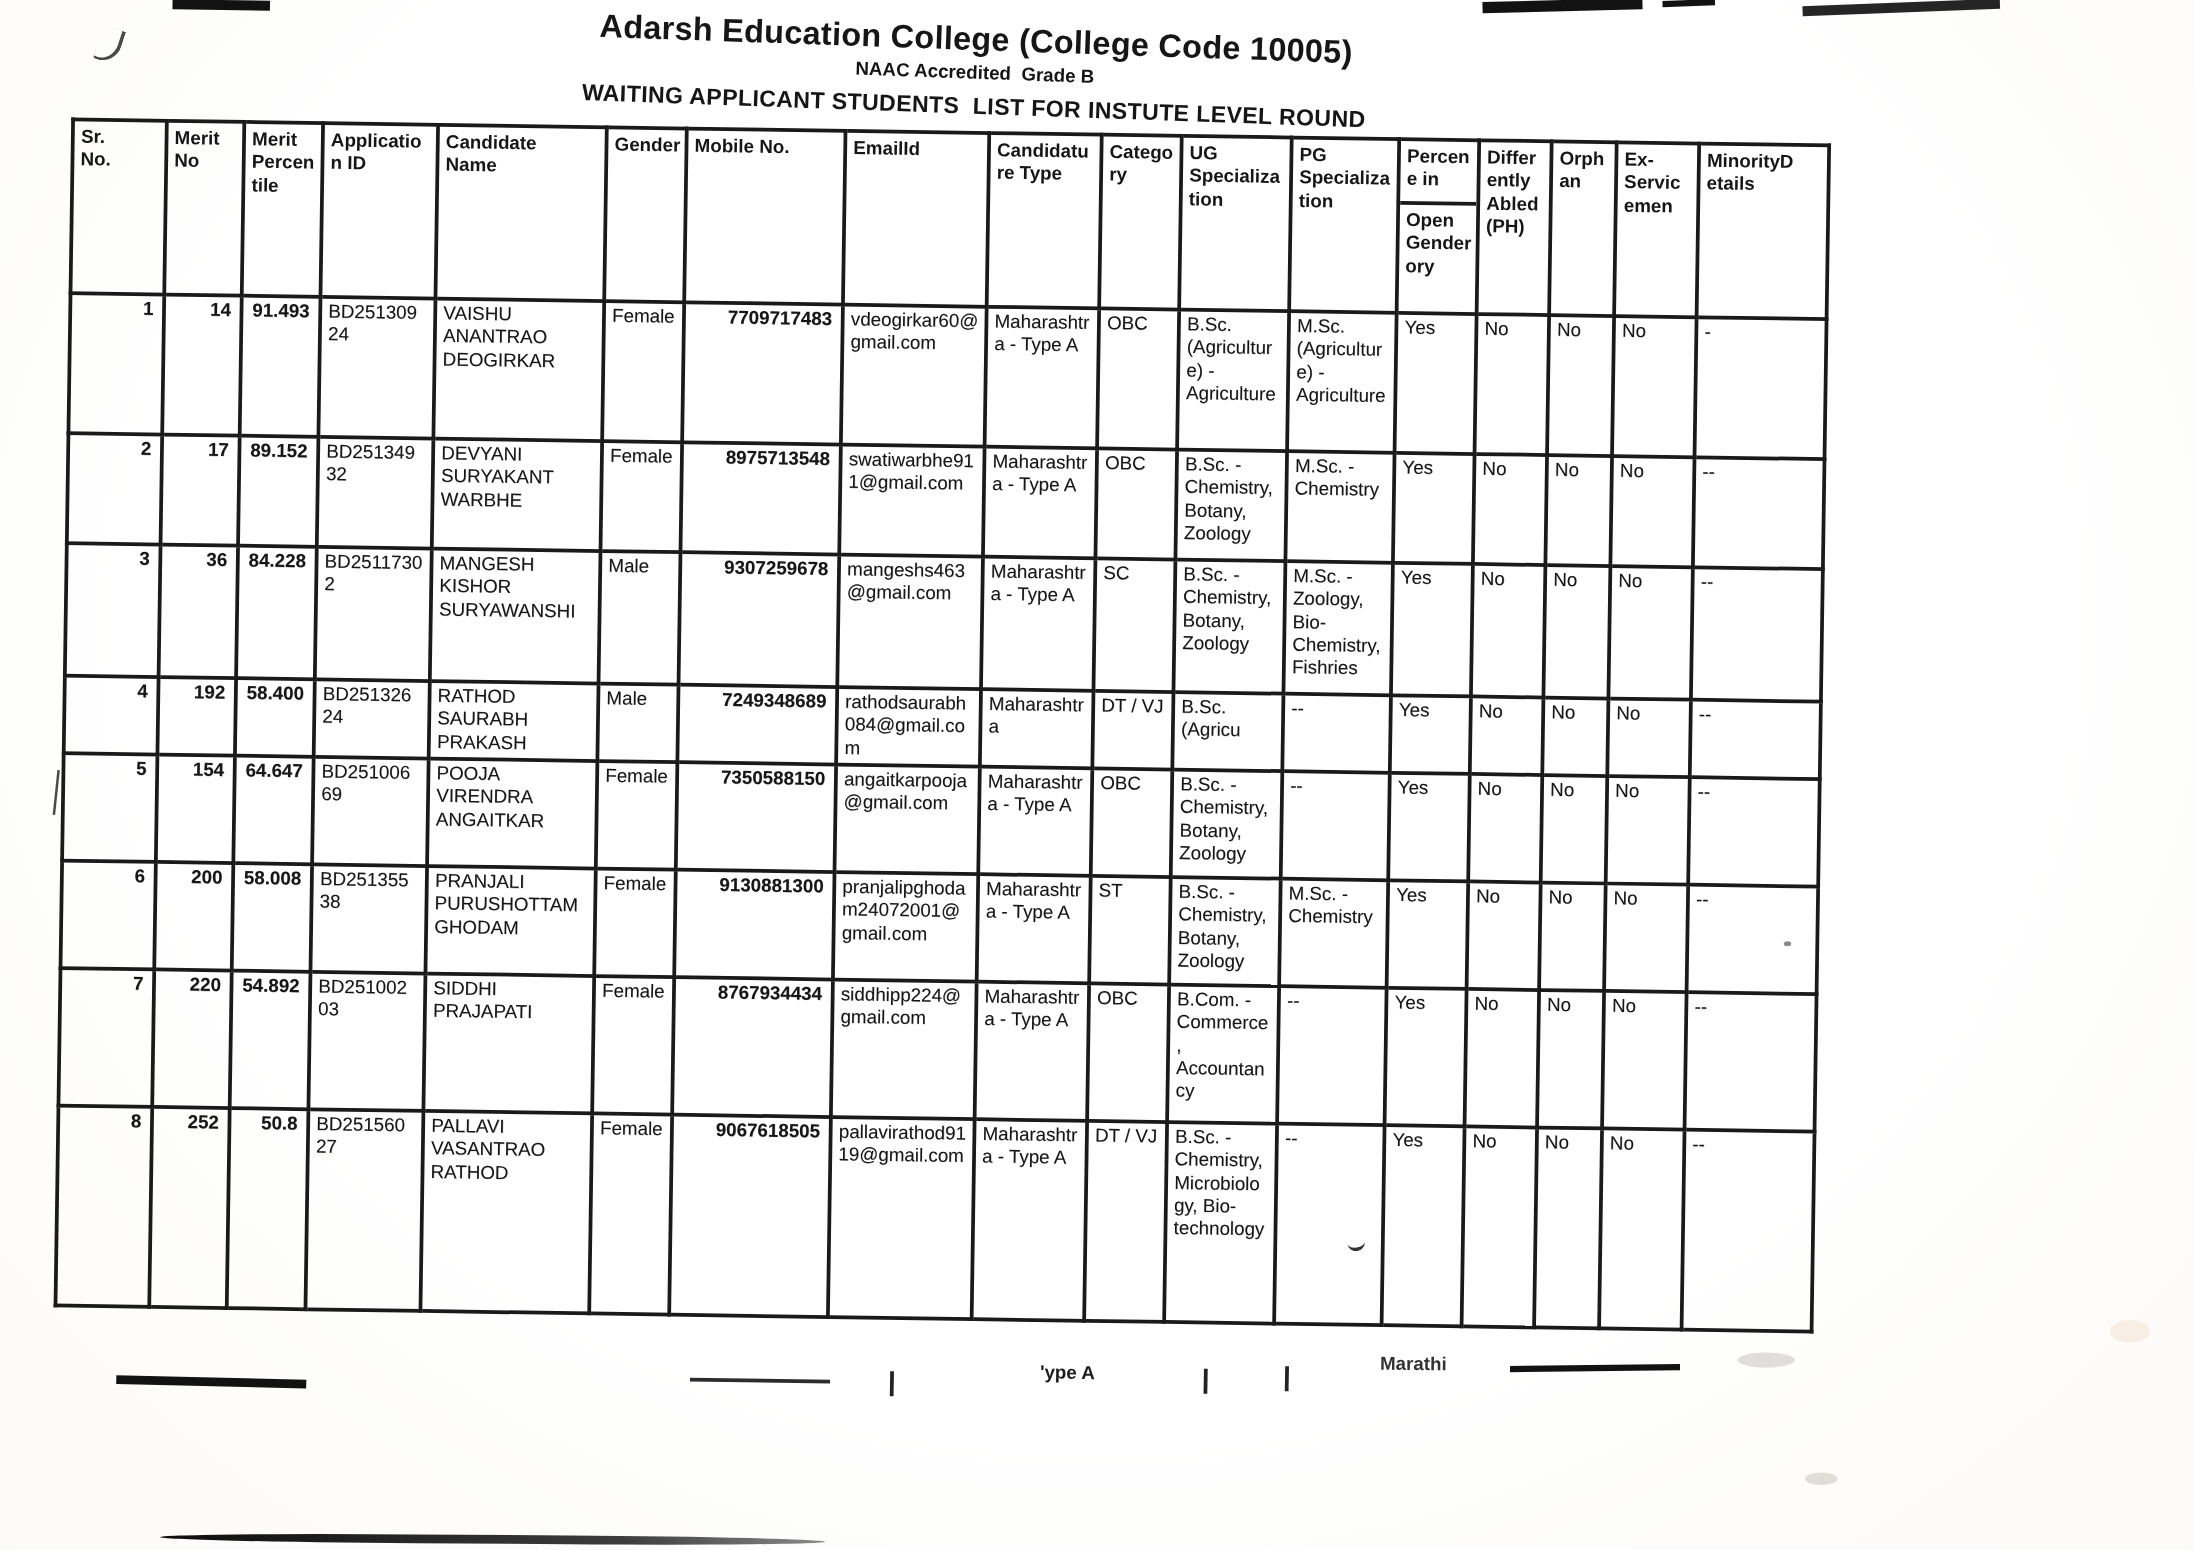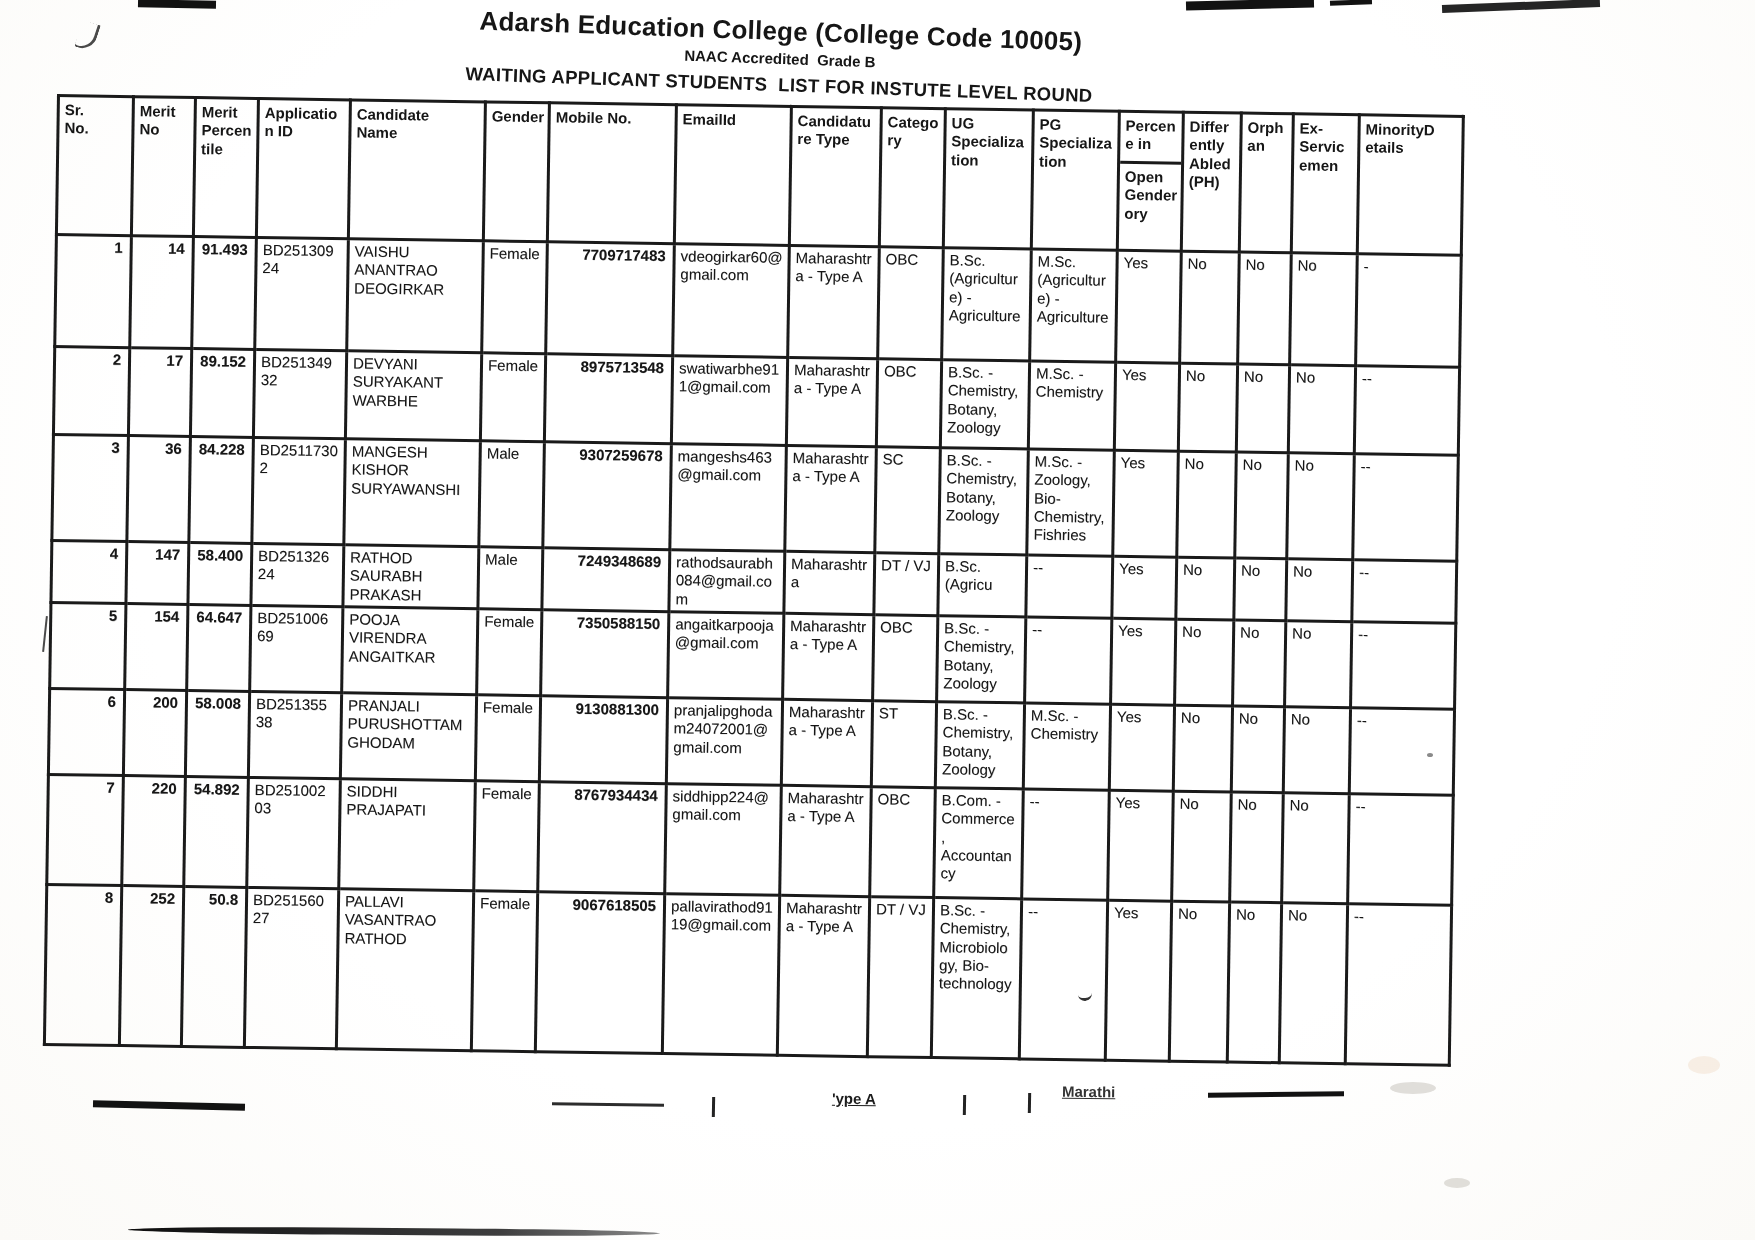--- a/index.html
+++ b/index.html
@@ -42,23 +42,23 @@
   .tr-bar3{left:1442px;top:2px;width:158px;height:8px;transform:rotate(-2.2deg);opacity:.92;}
   .b-thick{left:93px;top:1102px;width:152px;height:7px;transform:rotate(1.3deg);}
   .b-thin{left:552px;top:1103px;width:112px;height:3px;background:#2c2c2c;transform:rotate(.8deg);}
   .pipe{width:3px;height:20px;background:#232323;}
   .p1{left:712px;top:1097px;transform:rotate(1deg);}
   .p2{left:963px;top:1095px;transform:rotate(1deg);}
   .p3{left:1028px;top:1093px;transform:rotate(1deg);}
   .b-bar2{left:1208px;top:1092px;width:136px;height:5px;transform:rotate(-.6deg);}
   .b-swoosh{left:128px;top:1228px;width:532px;height:7px;border-radius:50%/65%;
     background:linear-gradient(90deg,#0d0d0d,#3d3d3d 70%,#8a8a8a);transform:rotate(.4deg);}
-  .frag{font-weight:700;font-size:15px;color:#1c1c1c;text-decoration:underline;}
+  .frag{font-weight:700;font-size:15px;color:#1c1c1c;}
   .f1{left:832px;top:1090px;transform:rotate(.8deg);}
-  .f2{left:1062px;top:1083px;transform:rotate(.6deg);opacity:.9;}
+  .f2{left:1104px;top:1083px;transform:rotate(.6deg);opacity:.9;}
   .smudge{border-radius:50%;}
   .s1{left:1390px;top:1082px;width:46px;height:12px;background:#dbd8d3;opacity:.85;}
   .s2{left:1444px;top:1178px;width:26px;height:10px;background:#e0ded9;}
   .s3{left:1688px;top:1056px;width:32px;height:18px;background:#f2e2d2;opacity:.55;}
   .s4{left:1427px;top:753px;width:6px;height:4px;background:#8a8a8a;}
   .tick{left:1078px;top:990px;width:14px;height:8px;border-bottom:3px solid #333;
     border-radius:0 0 8px 8px;transform:rotate(-8deg);}
   .scratch{left:44px;top:616px;width:2px;height:36px;background:#4a4a4a;transform:rotate(6deg);}
 </style>
 </head>
@@ -189,21 +189,21 @@
             <td>B.Sc. - Chemistry, Botany, Zoology</td>
             <td>M.Sc. - Zoology, Bio-Chemistry, Fishries</td>
             <td>Yes</td>
             <td>No</td>
             <td>No</td>
             <td>No</td>
             <td>--</td>
           </tr>
           <tr style="height: 62px;">
             <td class="num srcell">4</td>
-            <td class="num">147</td>
+            <td class="num">192</td>
             <td class="num">58.400</td>
             <td>BD25132624</td>
             <td>RATHOD SAURABH PRAKASH</td>
             <td>Male</td>
             <td class="num">7249348689</td>
             <td>rathodsaurabh084@gmail.com</td>
             <td>Maharashtra</td>
             <td>DT / VJ</td>
             <td>B.Sc. (Agricu</td>
             <td>--</td>

